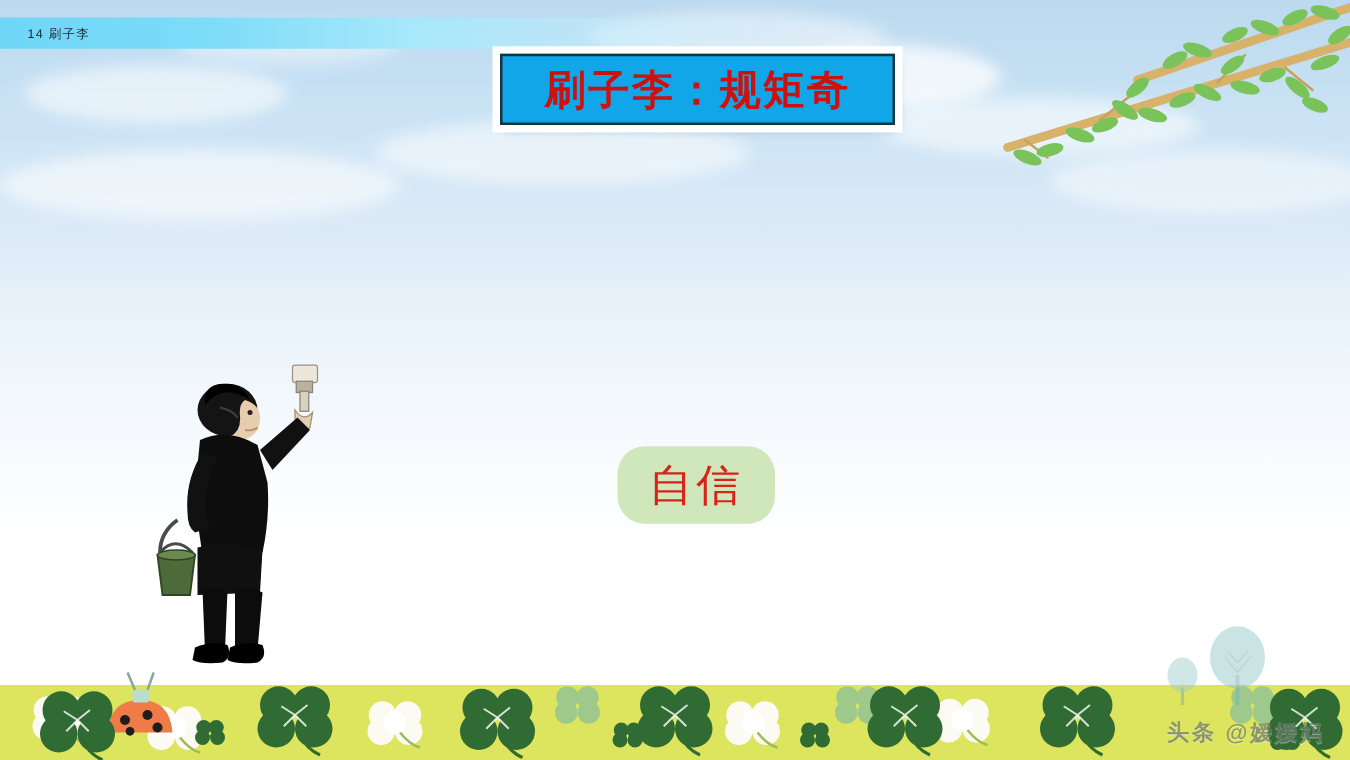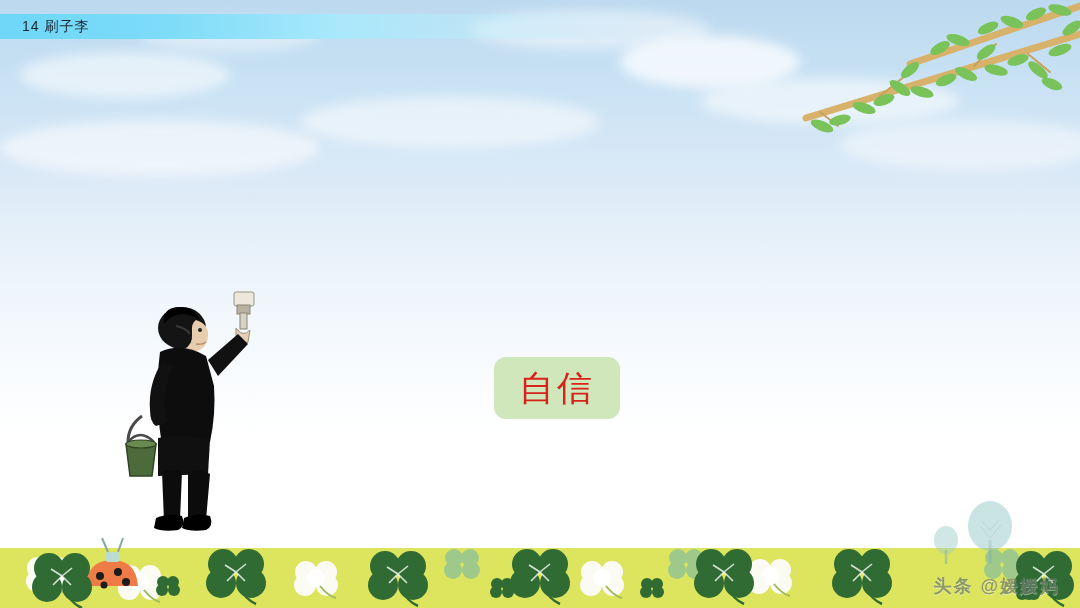--- a/index.html
+++ b/index.html
@@ -56,21 +56,21 @@
         #6ed6f7 0%,
         #7ddcf8 26%,
         #a8e8fb 52%,
         rgba(190,238,252,.45) 75%,
         rgba(220,245,253,0) 100%);
     display: flex;
     align-items: center;
   }
   .lesson-bar .lesson-text {
     font-family: "Liberation Sans", "DejaVu Sans", sans-serif;
-    font-size: 14px;
+    font-size: 10px;
     color: #1e2430;
     padding-left: 22px;
     letter-spacing: 1px;
     white-space: nowrap;
   }
 
   
   .branch-layer {
     position: absolute;
     right: 0;
@@ -121,21 +121,21 @@
   .passage .hl { color: #e01b12; }
 
   
   .keyword-box {
     position: absolute;
     left: 494px;
     top: 357px;
     width: 126px;
     height: 62px;
     background: #cfe7bb;
-    border-radius: 12px;
+    border-radius: 22px;
     display: flex;
     align-items: center;
     justify-content: center;
   }
   .keyword-box .keyword-text {
     font-family: "Liberation Serif", "DejaVu Serif", serif;
     font-size: 35px;
     color: #d7231a;
     letter-spacing: 3px;
     line-height: 1;
@@ -253,20 +253,23 @@
         <ellipse cx="300" cy="10" rx="12" ry="5" transform="rotate(16 300 10)"></ellipse>
         <ellipse cx="312" cy="28" rx="11" ry="5" transform="rotate(-34 312 28)"></ellipse>
       </g>
     </svg>
   </div>
 
   <div class="lesson-bar">
     <span class="lesson-text">14  刷子李</span>
   </div>
 
+  <div class="title-banner">
+    <span class="title-text">刷子李：规矩奇</span>
+  </div>
 
 
   <div class="painter">
     <svg width="162" height="258" viewBox="0 0 162 258" xmlns="http://www.w3.org/2000/svg">
 
       <g>
         <rect x="122" y="6" width="20" height="14" rx="2" fill="#ece7da" stroke="#9a9384" stroke-width="1"></rect>
         <rect x="125" y="19" width="13" height="9" fill="#b9b2a0" stroke="#8b8474" stroke-width="1"></rect>
         <rect x="128" y="27" width="7" height="16" fill="#d8d2c2" stroke="#8b8474" stroke-width="1"></rect>
         <path d="M124 42 q7 10 14 2 l-2 12 q-6 6 -12 0 z" fill="#e2cfb4" stroke="#a08f74" stroke-width="1"></path>

